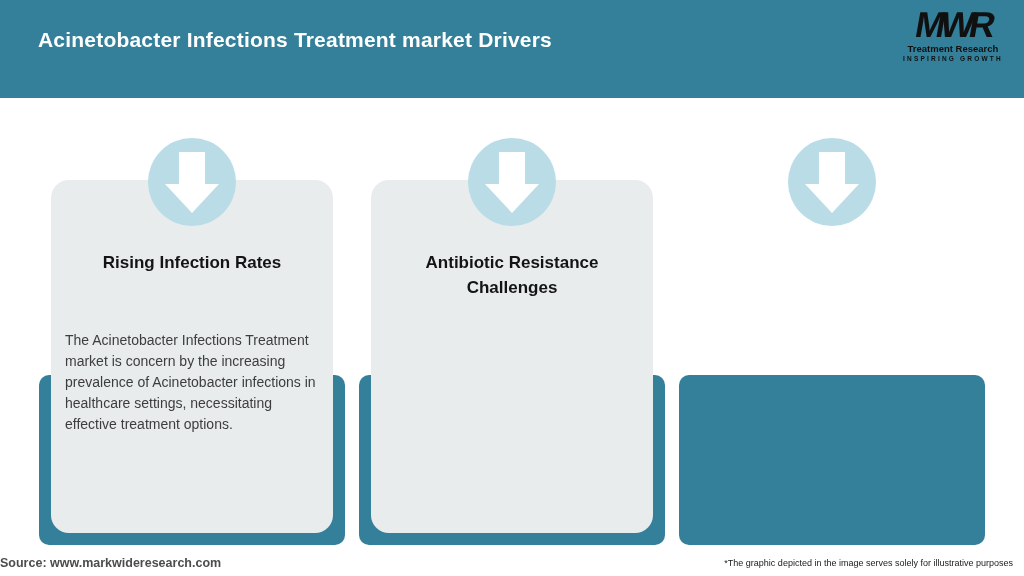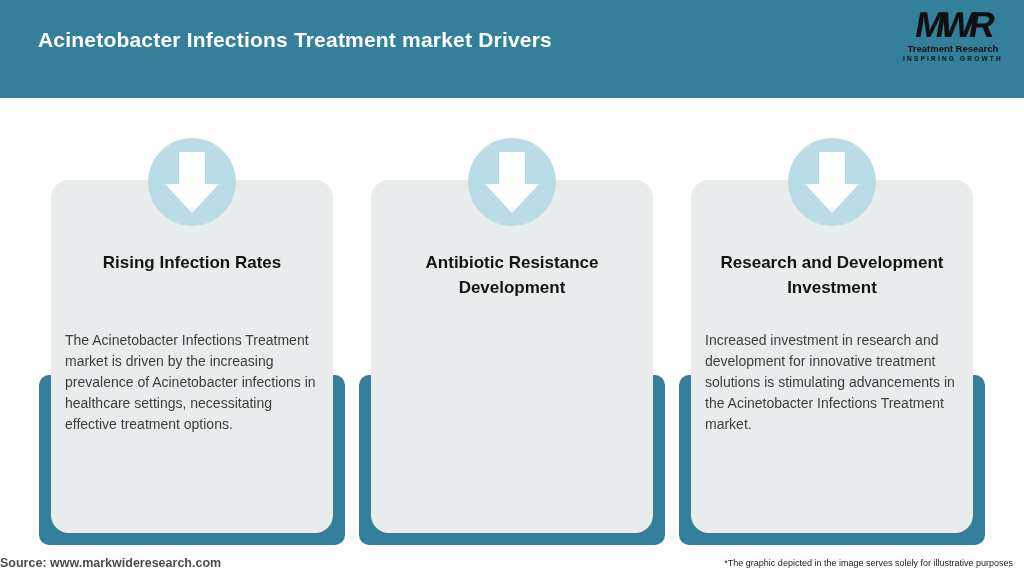--- a/index.html
+++ b/index.html
@@ -83,47 +83,43 @@
       <div class="logo-monogram">MWR</div>
       <div class="logo-name">Treatment Research</div>
       <div class="logo-tagline">INSPIRING GROWTH</div>
     </div>
   </div>
 
   <div class="col c1">
     <div class="teal-back"></div>
     <div class="card">
       <div class="card-title">Rising Infection Rates</div>
-      <div class="card-desc">The Acinetobacter Infections Treatment market is driven by the increasing prevalence of Acinetobacter infections in healthcare settings, necessitating effective treatment options.</div>
+      <div class="card-desc">The Acinetobacter Infections Treatment market is concern by the increasing prevalence of Acinetobacter infections in healthcare settings, necessitating effective treatment options.</div>
     </div>
     <div class="circle">
       <svg width="56" height="62" viewBox="0 0 56 62">
         <path d="M15 0 H41 V32 H55 L28 61 L1 32 H15 Z" fill="#ffffff"></path>
       </svg>
     </div>
   </div>
 
   <div class="col c2">
     <div class="teal-back"></div>
     <div class="card">
-      <div class="card-title">Antibiotic Resistance Development</div>
+      <div class="card-title">Antibiotic Resistance Challenges</div>
     </div>
     <div class="circle">
       <svg width="56" height="62" viewBox="0 0 56 62">
         <path d="M15 0 H41 V32 H55 L28 61 L1 32 H15 Z" fill="#ffffff"></path>
       </svg>
     </div>
   </div>
 
   <div class="col c3">
     <div class="teal-back"></div>
-    <div class="card">
-      <div class="card-title">Research and Development Investment</div>
-      <div class="card-desc">Increased investment in research and development for innovative treatment solutions is stimulating advancements in the Acinetobacter Infections Treatment market.</div>
-    </div>
     <div class="circle">
       <svg width="56" height="62" viewBox="0 0 56 62">
         <path d="M15 0 H41 V32 H55 L28 61 L1 32 H15 Z" fill="#ffffff"></path>
       </svg>
     </div>
   </div>
 
   <div class="footer-source">Source: www.markwideresearch.com</div>
   <div class="footer-disclaimer">*The graphic depicted in the image serves solely for illustrative purposes</div>
 

